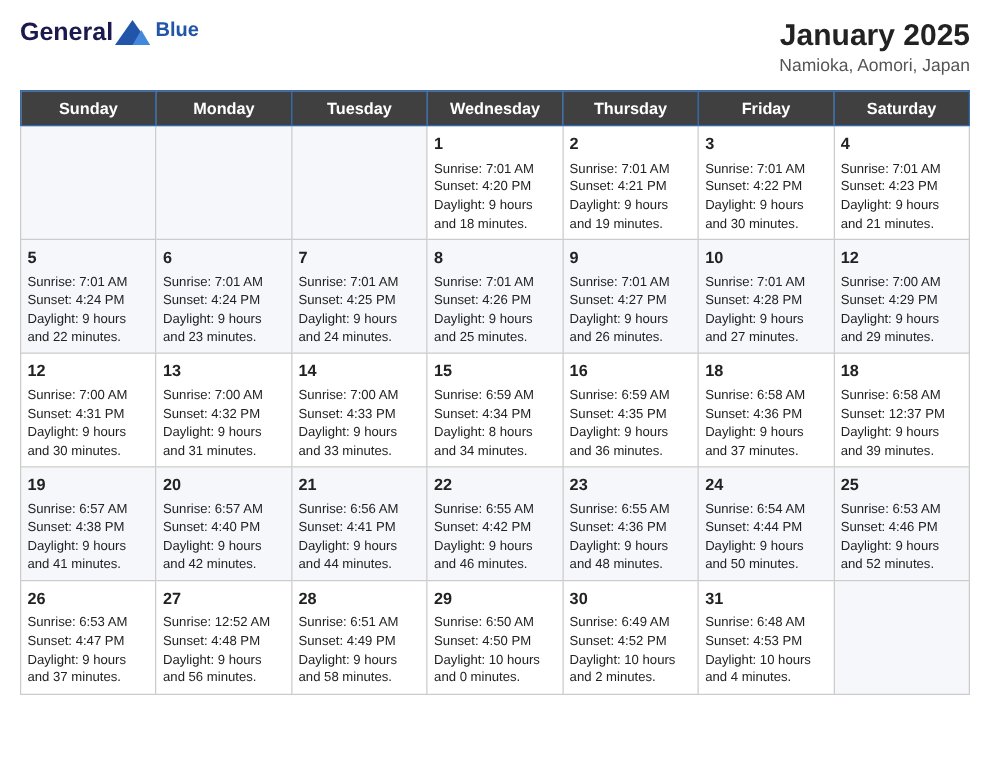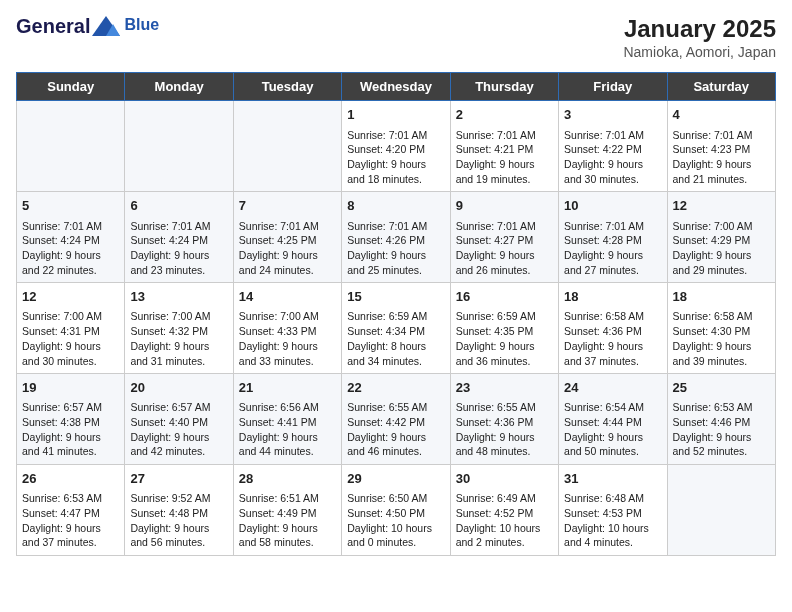--- a/index.html
+++ b/index.html
@@ -234,21 +234,21 @@
         </td>
         <td>
           <span class="day-num">18</span>
           <div>Sunrise: 6:58 AM</div>
           <div>Sunset: 4:36 PM</div>
           <div>Daylight: 9 hours and 37 minutes.</div>
         </td>
         <td>
           <span class="day-num">18</span>
           <div>Sunrise: 6:58 AM</div>
-          <div>Sunset: 4:30 PM</div>
+          <div>Sunset: 12:37 PM</div>
           <div>Daylight: 9 hours and 39 minutes.</div>
         </td>
       </tr>
       <tr>
         <td>
           <span class="day-num">19</span>
           <div>Sunrise: 6:57 AM</div>
           <div>Sunset: 4:38 PM</div>
           <div>Daylight: 9 hours and 41 minutes.</div>
         </td>
@@ -291,21 +291,21 @@
       </tr>
       <tr>
         <td>
           <span class="day-num">26</span>
           <div>Sunrise: 6:53 AM</div>
           <div>Sunset: 4:47 PM</div>
           <div>Daylight: 9 hours and 37 minutes.</div>
         </td>
         <td>
           <span class="day-num">27</span>
-          <div>Sunrise: 9:52 AM</div>
+          <div>Sunrise: 12:52 AM</div>
           <div>Sunset: 4:48 PM</div>
           <div>Daylight: 9 hours and 56 minutes.</div>
         </td>
         <td>
           <span class="day-num">28</span>
           <div>Sunrise: 6:51 AM</div>
           <div>Sunset: 4:49 PM</div>
           <div>Daylight: 9 hours and 58 minutes.</div>
         </td>
         <td>

